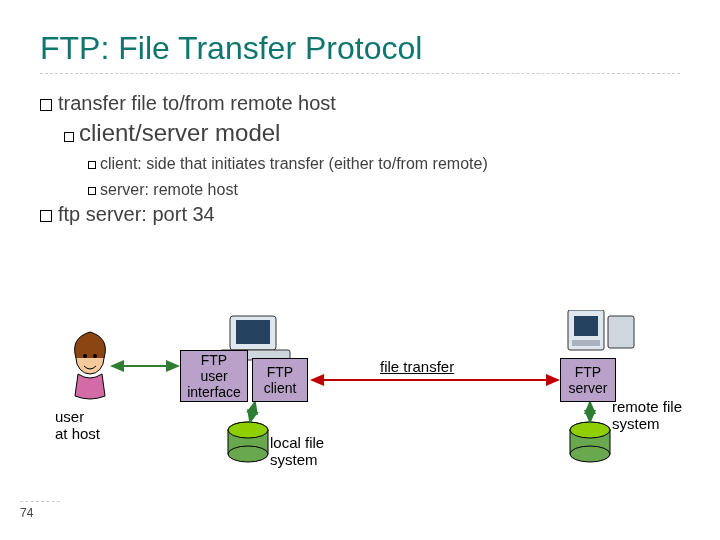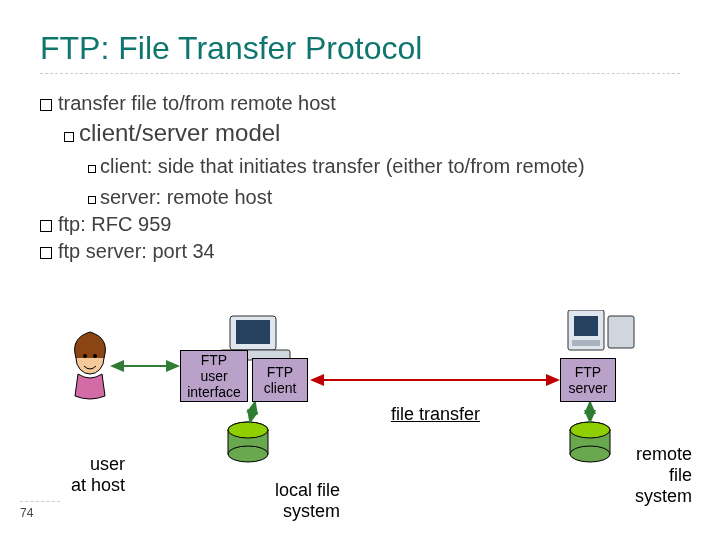--- a/index.html
+++ b/index.html
@@ -15,21 +15,21 @@
     font-size: 32px;
     color: #0f766e;
     font-weight: normal;
     padding-bottom: 6px;
     border-bottom: 1px dashed #ccc;
     margin-bottom: 18px;
   }
   .bullets { font-size: 20px; color: #404040; }
   .b1 { margin: 4px 0 4px 0; }
   .b2 { font-size: 24px; margin: 4px 0 4px 24px; }
-  .b3 { font-size: 20px; margin: 8px 0 2px 48px; }
+  .b3 { font-size: 16px; margin: 8px 0 2px 48px; }
   .marker {
     display: inline-block;
     width: 12px; height: 12px;
     border: 1px solid #000;
     margin-right: 6px;
     vertical-align: -1px;
     background: #fff;
   }
   .marker-sm {
     display: inline-block;
@@ -61,24 +61,23 @@
     background: #b9a1c9;
     font-size: 14px;
     text-align: center;
     display: flex;
     align-items: center;
     justify-content: center;
     line-height: 1.15;
   }
   .lbl {
     position: absolute;
-    font-size: 18px;
-    text-align: right;
+    font-size: 15px;
+    text-align: left;
     color: #000;
-    margin-top: 46px;
   }
   .footer {
     position: absolute;
     left: 20px;
     bottom: 20px;
     font-size: 12px;
     color: #444;
     border-top: 1px dashed #ccc;
     padding-top: 4px;
     width: 40px;
@@ -88,21 +87,20 @@
 </head>
 <body>
 
 <h1 class="title">FTP: File Transfer Protocol</h1>
 
 <div class="bullets">
   <div class="b1"><span class="marker"></span><span>transfer file to/from remote host</span></div>
   <div class="b2"><span class="marker-sm"></span><span>client/server model</span></div>
   <div class="b3"><span class="marker-xs"></span><span>client: side that initiates transfer (either to/from remote)</span></div>
   <div class="b3"><span class="marker-xs"></span><span>server: remote host</span></div>
-  <div class="b1"><span class="marker"></span><span>ftp: RFC 959</span></div>
   <div class="b1"><span class="marker"></span><span>ftp server: port 34</span></div>
 </div>
 
 <div class="diagram">
   <svg width="610" height="170">
     <defs>
       <marker id="ah" markerWidth="8" markerHeight="8" refX="6" refY="3" orient="auto">
         <path d="M0,0 L7,3 L0,6 Z" fill="#c00000"></path>
       </marker>
       <marker id="ahL" markerWidth="8" markerHeight="8" refX="1" refY="3" orient="auto">

